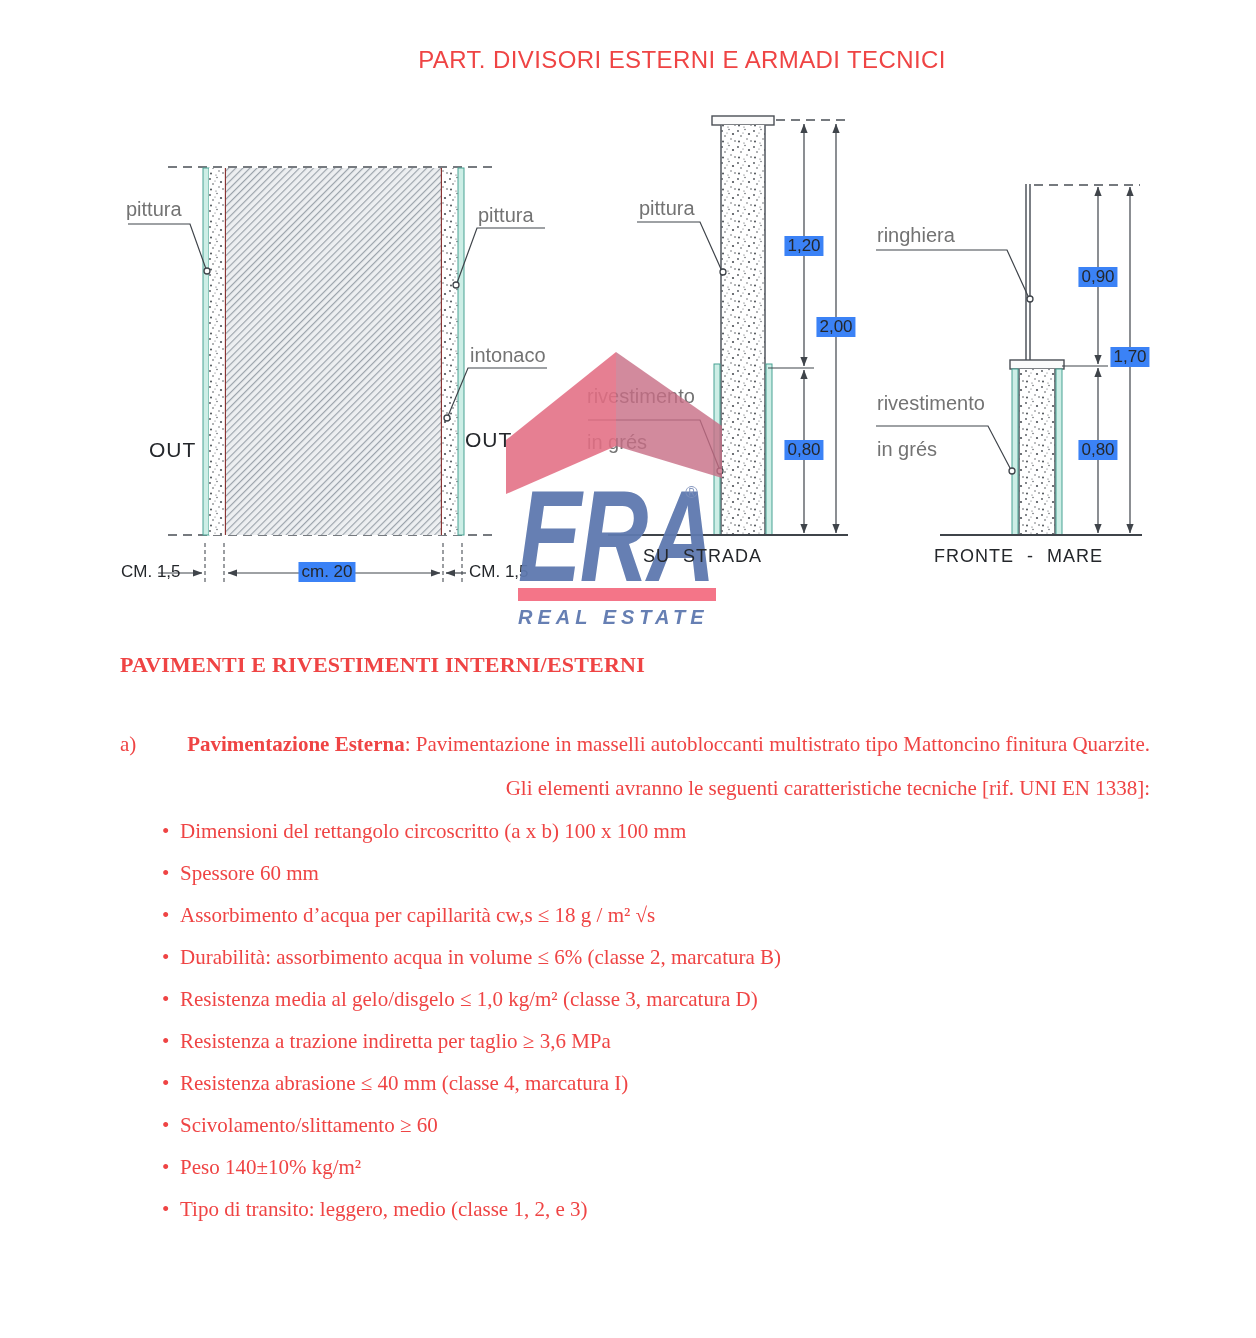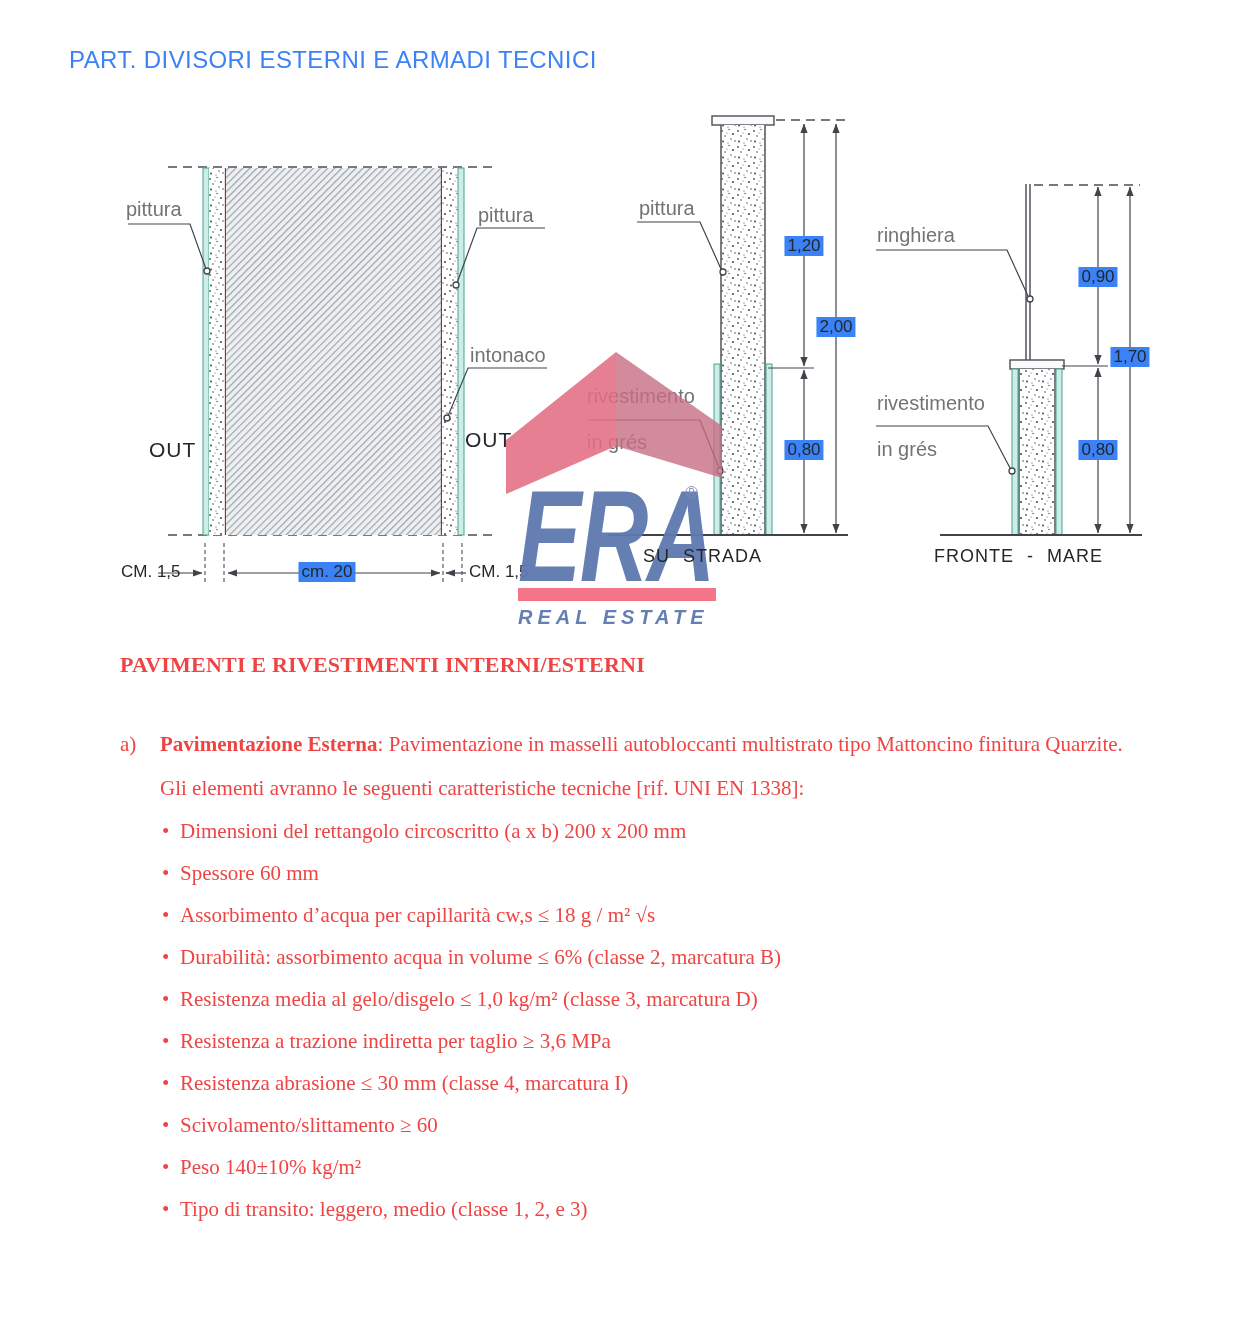--- a/index.html
+++ b/index.html
@@ -1,21 +1,21 @@
 <!DOCTYPE html>
 <html><head>
 <meta charset="utf-8">
 <style>
   html,body{margin:0;padding:0;background:#ffffff;}
   body{width:1256px;height:1338px;position:relative;overflow:hidden;
        font-family:"Liberation Sans",sans-serif;color:#2a2d31;}
 
   
   .sheet-title{position:absolute;top:46px;left:0;width:100%;box-sizing:border-box;
-    padding-left:69px;font-size:24px;letter-spacing:.4px;color:#3b82f6;}
+    padding-left:108px;text-align:center;font-size:24px;letter-spacing:.4px;color:#ef4444;}
 
   
   .drawings{position:absolute;top:0;left:0;width:1256px;height:660px;}
   .drawings svg.linework{position:absolute;top:0;left:0;z-index:5;}
   .lbl{position:absolute;z-index:10;font-size:20px;color:#737373;white-space:nowrap;}
   .lbl.two span{display:block;line-height:26px;margin-top:20px;}
   .out{position:absolute;z-index:10;font-size:21px;color:#24272b;letter-spacing:1px;}
   .dimv{position:absolute;z-index:12;transform:translate(-50%,-50%);background:#3b82f6;
         padding:0 3px;font-size:17px;color:#24272b;white-space:nowrap;}
   .dimh{position:absolute;z-index:12;font-size:17px;color:#24272b;white-space:nowrap;}
@@ -32,21 +32,21 @@
   .era-bar{position:absolute;left:18px;top:243px;width:198px;height:13px;background:#f3697e;opacity:.92;}
   .era-sub{position:absolute;left:18px;top:261px;font-size:20px;font-weight:bold;
     letter-spacing:5px;color:#5e79af;opacity:.95;white-space:nowrap;}
 
   
   .doc{position:absolute;left:120px;top:652px;width:1030px;z-index:20;
        font-family:"Liberation Serif",serif;color:#ef4444;}
   .doc h2{margin:0;font-size:22px;letter-spacing:.2px;font-weight:bold;}
   .para{display:flex;margin-top:44px;font-size:21px;line-height:44px;}
   .para .marker{flex:0 0 40px;}
-  .para p{margin:0;max-width:990px;}
+  .para p{margin:0;max-width:990px;text-align:right;}
   ul.specs{list-style:none;margin:0 0 0 40px;padding:0;font-size:21px;}
   ul.specs li{line-height:42px;padding-left:20px;position:relative;}
   ul.specs li::before{content:"\2022\00a0";position:absolute;left:2px;}
   .closing{margin-left:40px;font-size:21px;}
   .closing div{line-height:42px;}
 
   
   .dim{stroke:#3f444a;stroke-width:1.2;}
   .dash{stroke:#4a4f55;stroke-width:1.6;stroke-dasharray:9 6;fill:none;}
   .dashsm{stroke:#4a4f55;stroke-width:1.1;stroke-dasharray:4 3;}
@@ -196,27 +196,27 @@
 </div>
 
 <div class="doc">
   <h2>PAVIMENTI E RIVESTIMENTI INTERNI/ESTERNI</h2>
   <div class="para">
     <span class="marker">a)</span>
     <p><b>Pavimentazione Esterna</b><span>: Pavimentazione in masselli autobloccanti multistrato tipo Mattoncino finitura Quarzite. Gli elementi avranno le seguenti caratteristiche tecniche [rif. UNI EN 1338]:</span></p>
   </div>
   <ul class="specs">
 
-  <li><span>Dimensioni del rettangolo circoscritto (a x b) 200 x 200 mm</span></li>
+  <li><span>Dimensioni del rettangolo circoscritto (a x b) 100 x 100 mm</span></li>
       <li><span>Spessore 60 mm</span></li>
       <li><span>Assorbimento d’acqua per capillarità cw,s ≤ 18 g / m² √s</span></li>
       <li><span>Durabilità: assorbimento acqua in volume ≤ 6% (classe 2, marcatura B)</span></li>
       <li><span>Resistenza media al gelo/disgelo ≤ 1,0 kg/m² (classe 3, marcatura D)</span></li>
       <li><span>Resistenza a trazione indiretta per taglio ≥ 3,6 MPa</span></li>
-      <li><span>Resistenza abrasione ≤ 30 mm (classe 4, marcatura I)</span></li>
+      <li><span>Resistenza abrasione ≤ 40 mm (classe 4, marcatura I)</span></li>
       <li><span>Scivolamento/slittamento ≥ 60</span></li>
       <li><span>Peso 140±10% kg/m²</span></li>
       <li><span>Tipo di transito: leggero, medio (classe 1, 2, e 3)</span></li>
     </ul>
   <div class="closing">
 
     </div>
 </div>
 
 </body></html>

